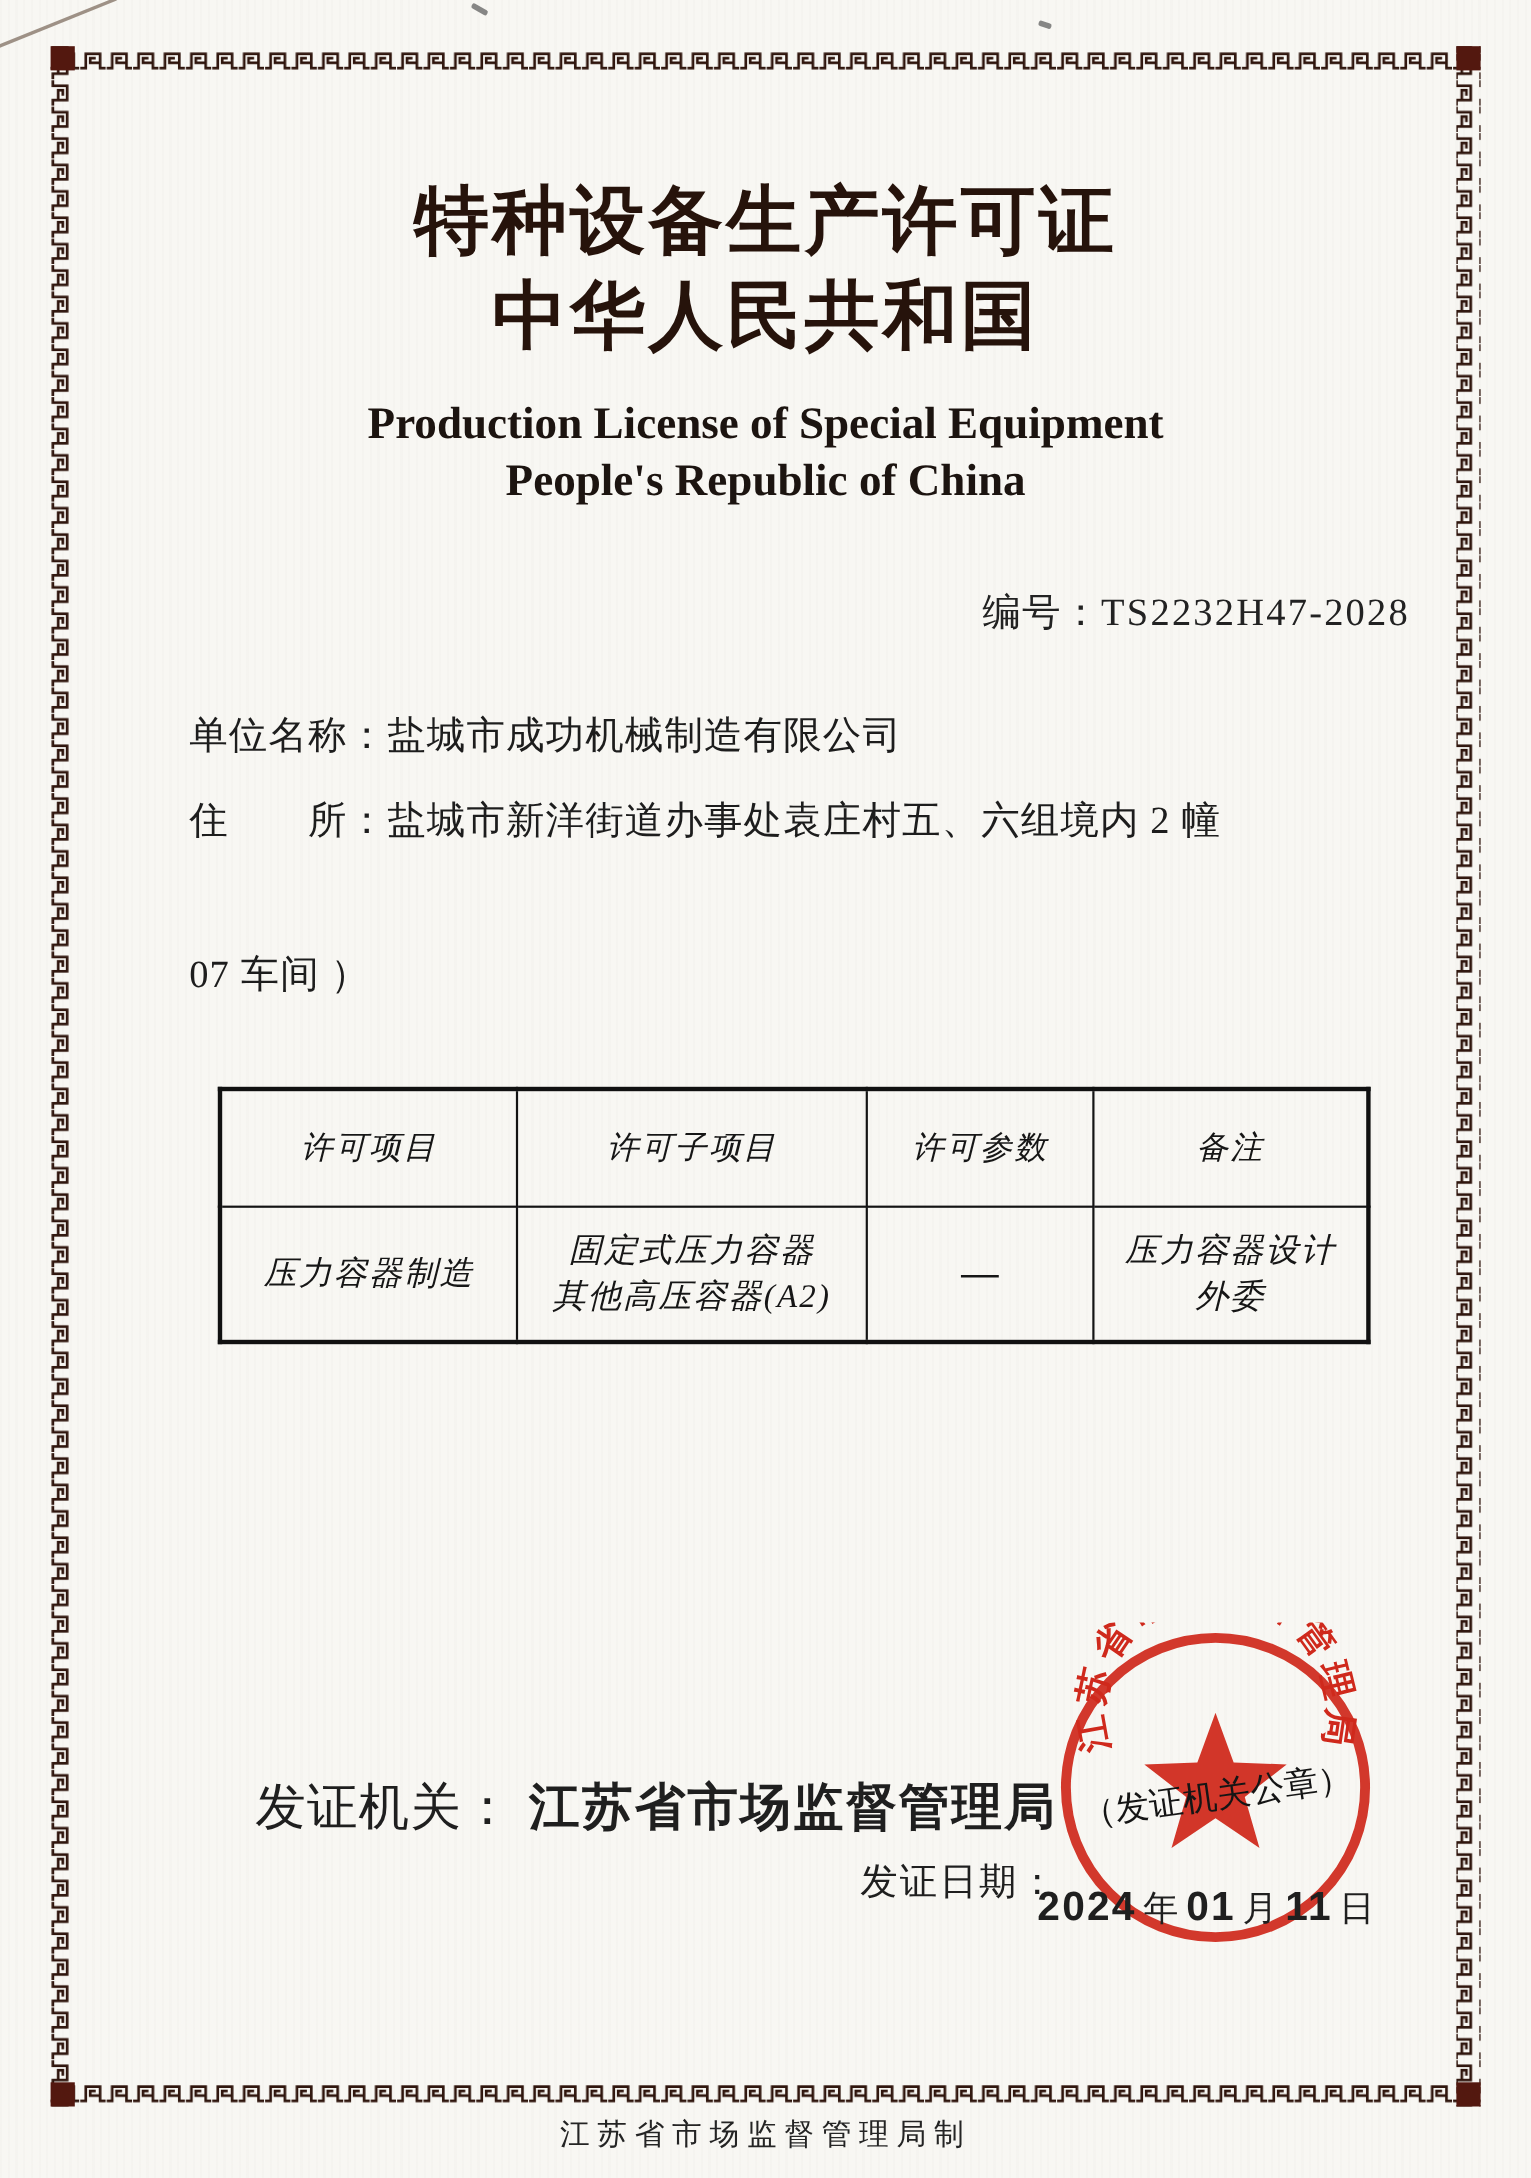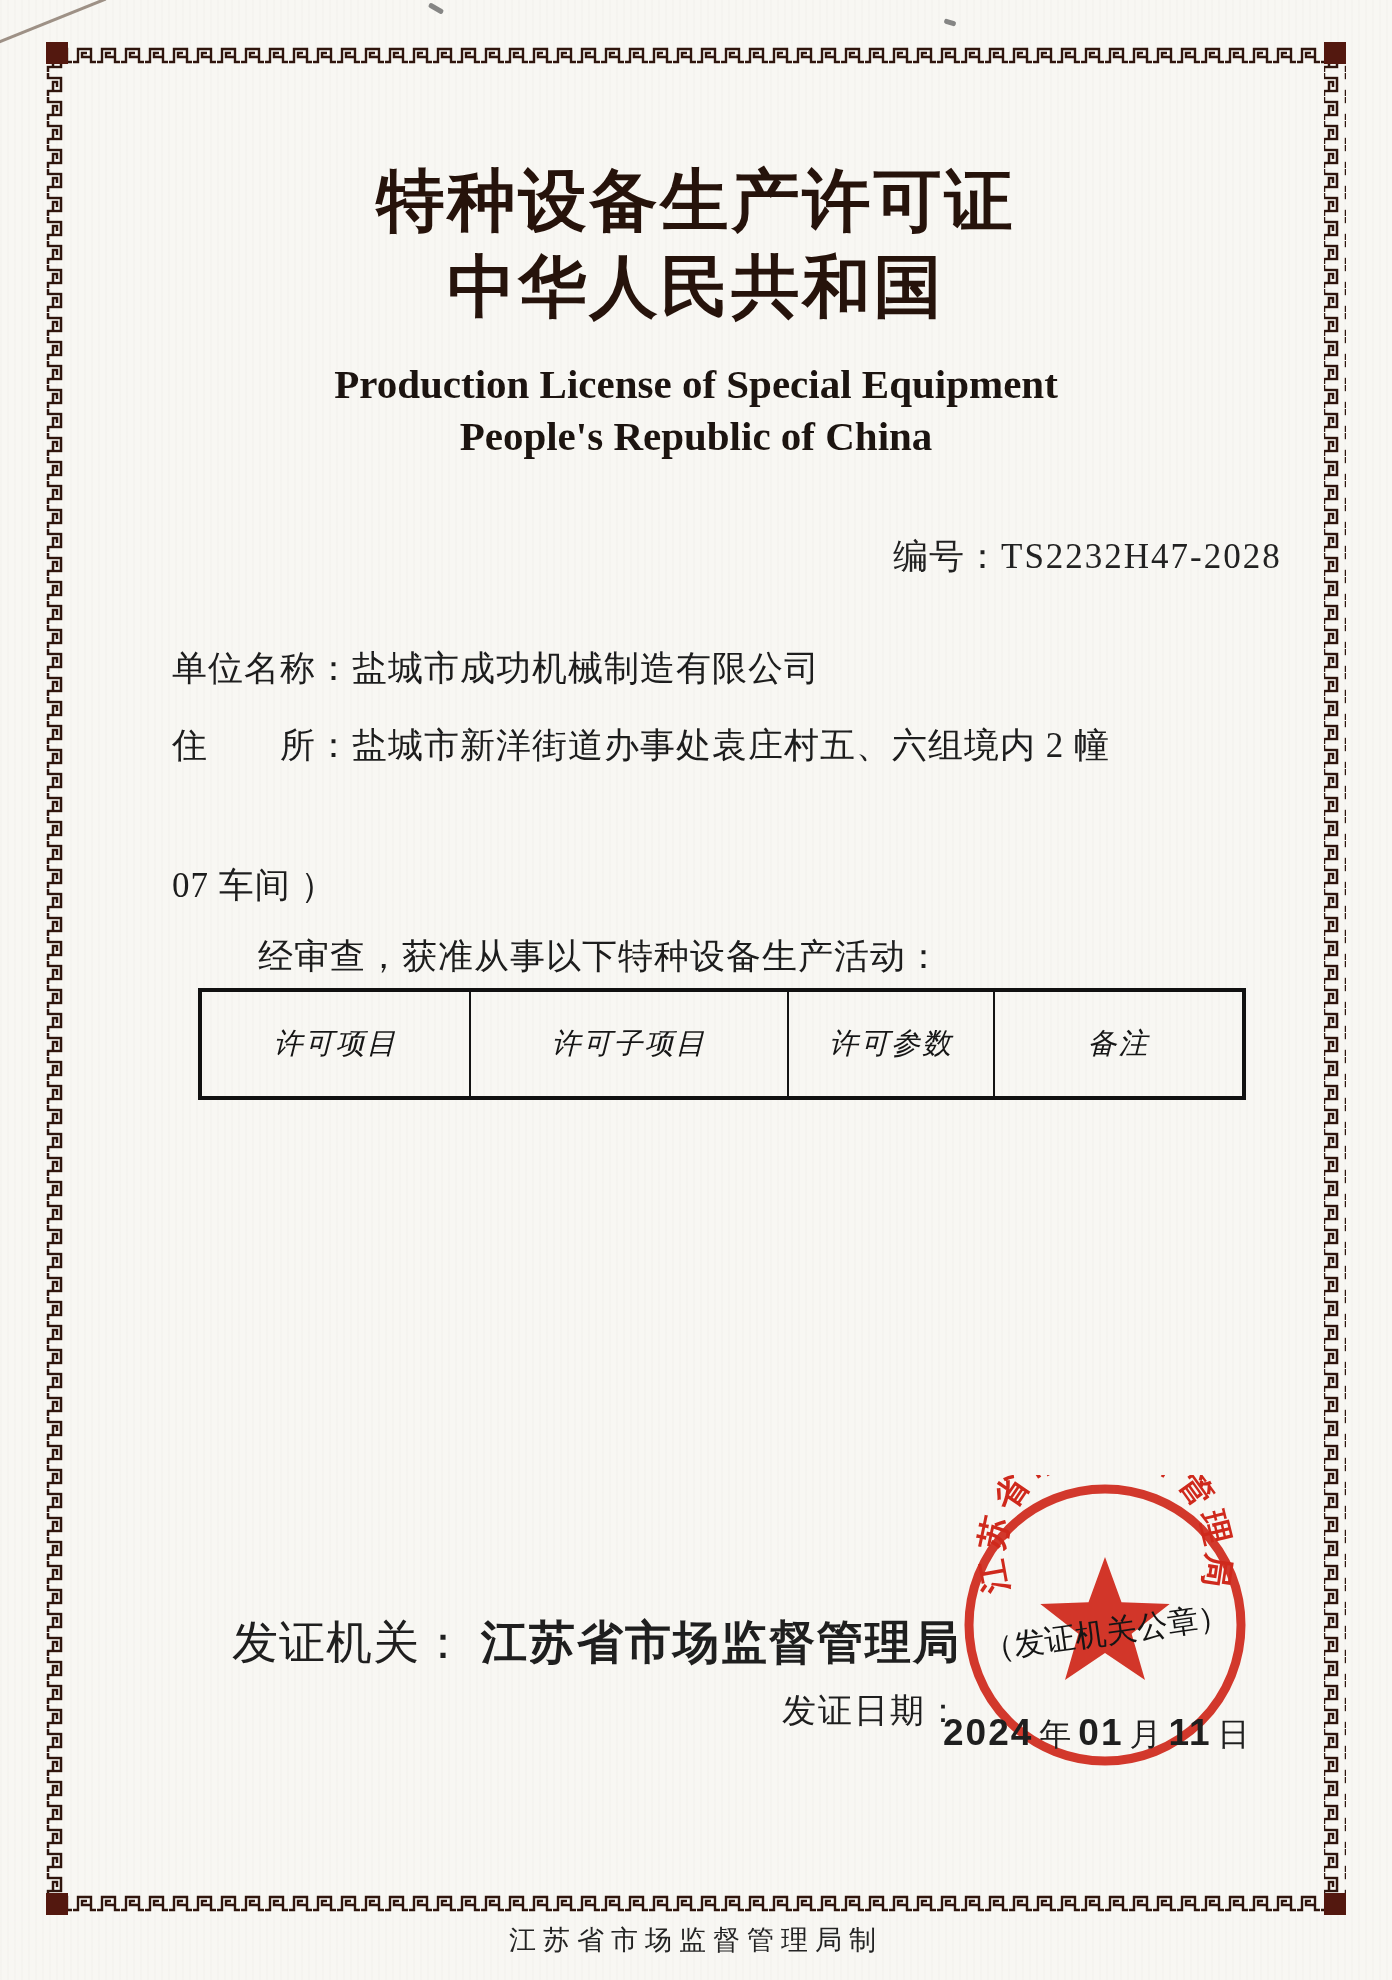--- a/index.html
+++ b/index.html
@@ -103,35 +103,50 @@
   </div>
 
   <div class="field-line f1">
     <span>单位名称：</span><span>盐城市成功机械制造有限公司</span>
   </div>
   <div class="field-line f2">
     <span>住　　所：</span><span>盐城市新洋街道办事处袁庄村五、六组境内 2 幢</span>
   </div>
   <div class="field-line f4">07 车间 ）</div>
 
-  <div class="intro">经审查，获准从事以下特种设备生产活动：</div>
 
   <table class="license">
     <colgroup>
         <col class="c1">
         <col class="c2">
         <col class="c3">
         <col class="c4">
       </colgroup>
     <tbody>
         <tr class="hdr">
       <th>许可项目</th>
       <th>许可子项目</th>
       <th>许可参数</th>
       <th>备注</th>
+    </tr>
+    <tr class="data">
+      <td>
+        <div>压力容器制造</div>
+      </td>
+      <td>
+        <div>固定式压力容器</div>
+        <div>其他高压容器(A2)</div>
+      </td>
+      <td>
+        <div class="dash">—</div>
+      </td>
+      <td>
+        <div>压力容器设计</div>
+        <div>外委</div>
+      </td>
     </tr>
   </tbody>
     </table>
 
   <div class="issuer-line">
     <span>发证机关：</span><span class="val">江苏省市场监督管理局</span>
   </div>
 
 
   <div class="issue-label">发证日期：</div>

